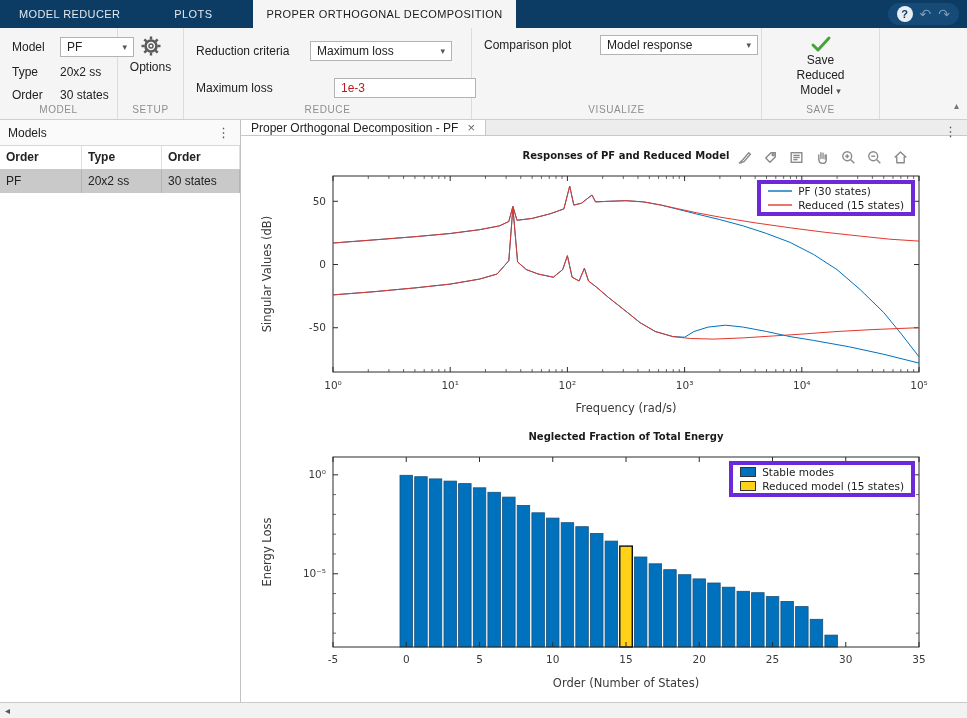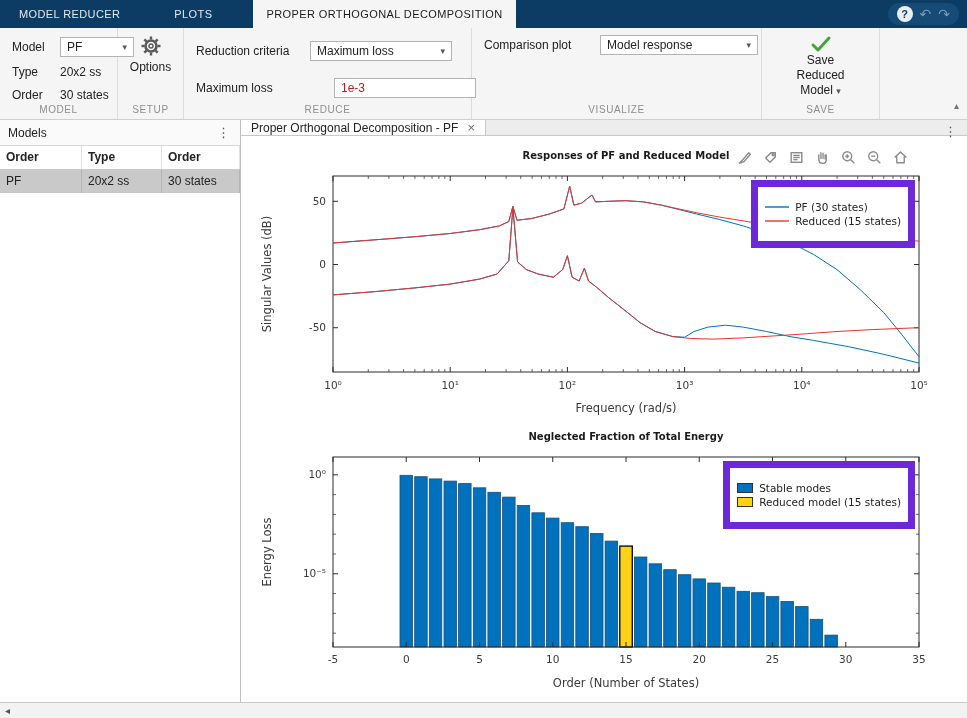--- a/index.html
+++ b/index.html
@@ -55,22 +55,22 @@
             padding:0 10px; gap:9px; font-size:12px; cursor:pointer; }
   .doctab .close { color:#666; font-size:13px; cursor:pointer; }
   .doc-kebab { position:absolute; right:8px; top:4px; }
 
   .fig { flex:1; position:relative; padding-top:10px; }
   .fig-toolbar { position:absolute; top:13px; right:58px; display:flex; gap:9px; }
   .ftool { width:17px; height:17px; cursor:pointer; opacity:.85; }
   .chart-block { position:relative; width:680px; margin:0 0 6px 14px; }
   .chart-title { text-align:center; padding-left:62px; font-weight:bold; font-size:10px; color:#1a1a1a;
                  height:20px; line-height:20px; font-family:"DejaVu Sans","Liberation Sans",sans-serif; }
-  .legend { position:absolute; right:20px; top:34px; background:#fff; border:7px solid #6d28d9;
-            padding:14px 7px; display:flex; flex-direction:column; gap:2px; font-size:10.5px; color:#222;
+  .legend { position:absolute; right:20px; top:34px; background:#fff; border:4px solid #6d28d9;
+            padding:1px 7px; display:flex; flex-direction:column; gap:2px; font-size:10.5px; color:#222;
             font-family:"DejaVu Sans","Liberation Sans",sans-serif; }
   .lrow { display:flex; align-items:center; gap:6px; white-space:nowrap; }
 
   svg text.tick { font-size:10.5px; fill:#3a3a3a; font-family:"DejaVu Sans","Liberation Sans",sans-serif; }
   svg text.axlabel { font-size:11.5px; fill:#3a3a3a; font-family:"DejaVu Sans","Liberation Sans",sans-serif; }
 
   .statusbar { height:16px; border-top:1px solid #c9c9c9; background:#f2f2f2;
                display:flex; align-items:center; padding:0 5px; font-size:10px; color:#555; }
 </style>
 </head>

